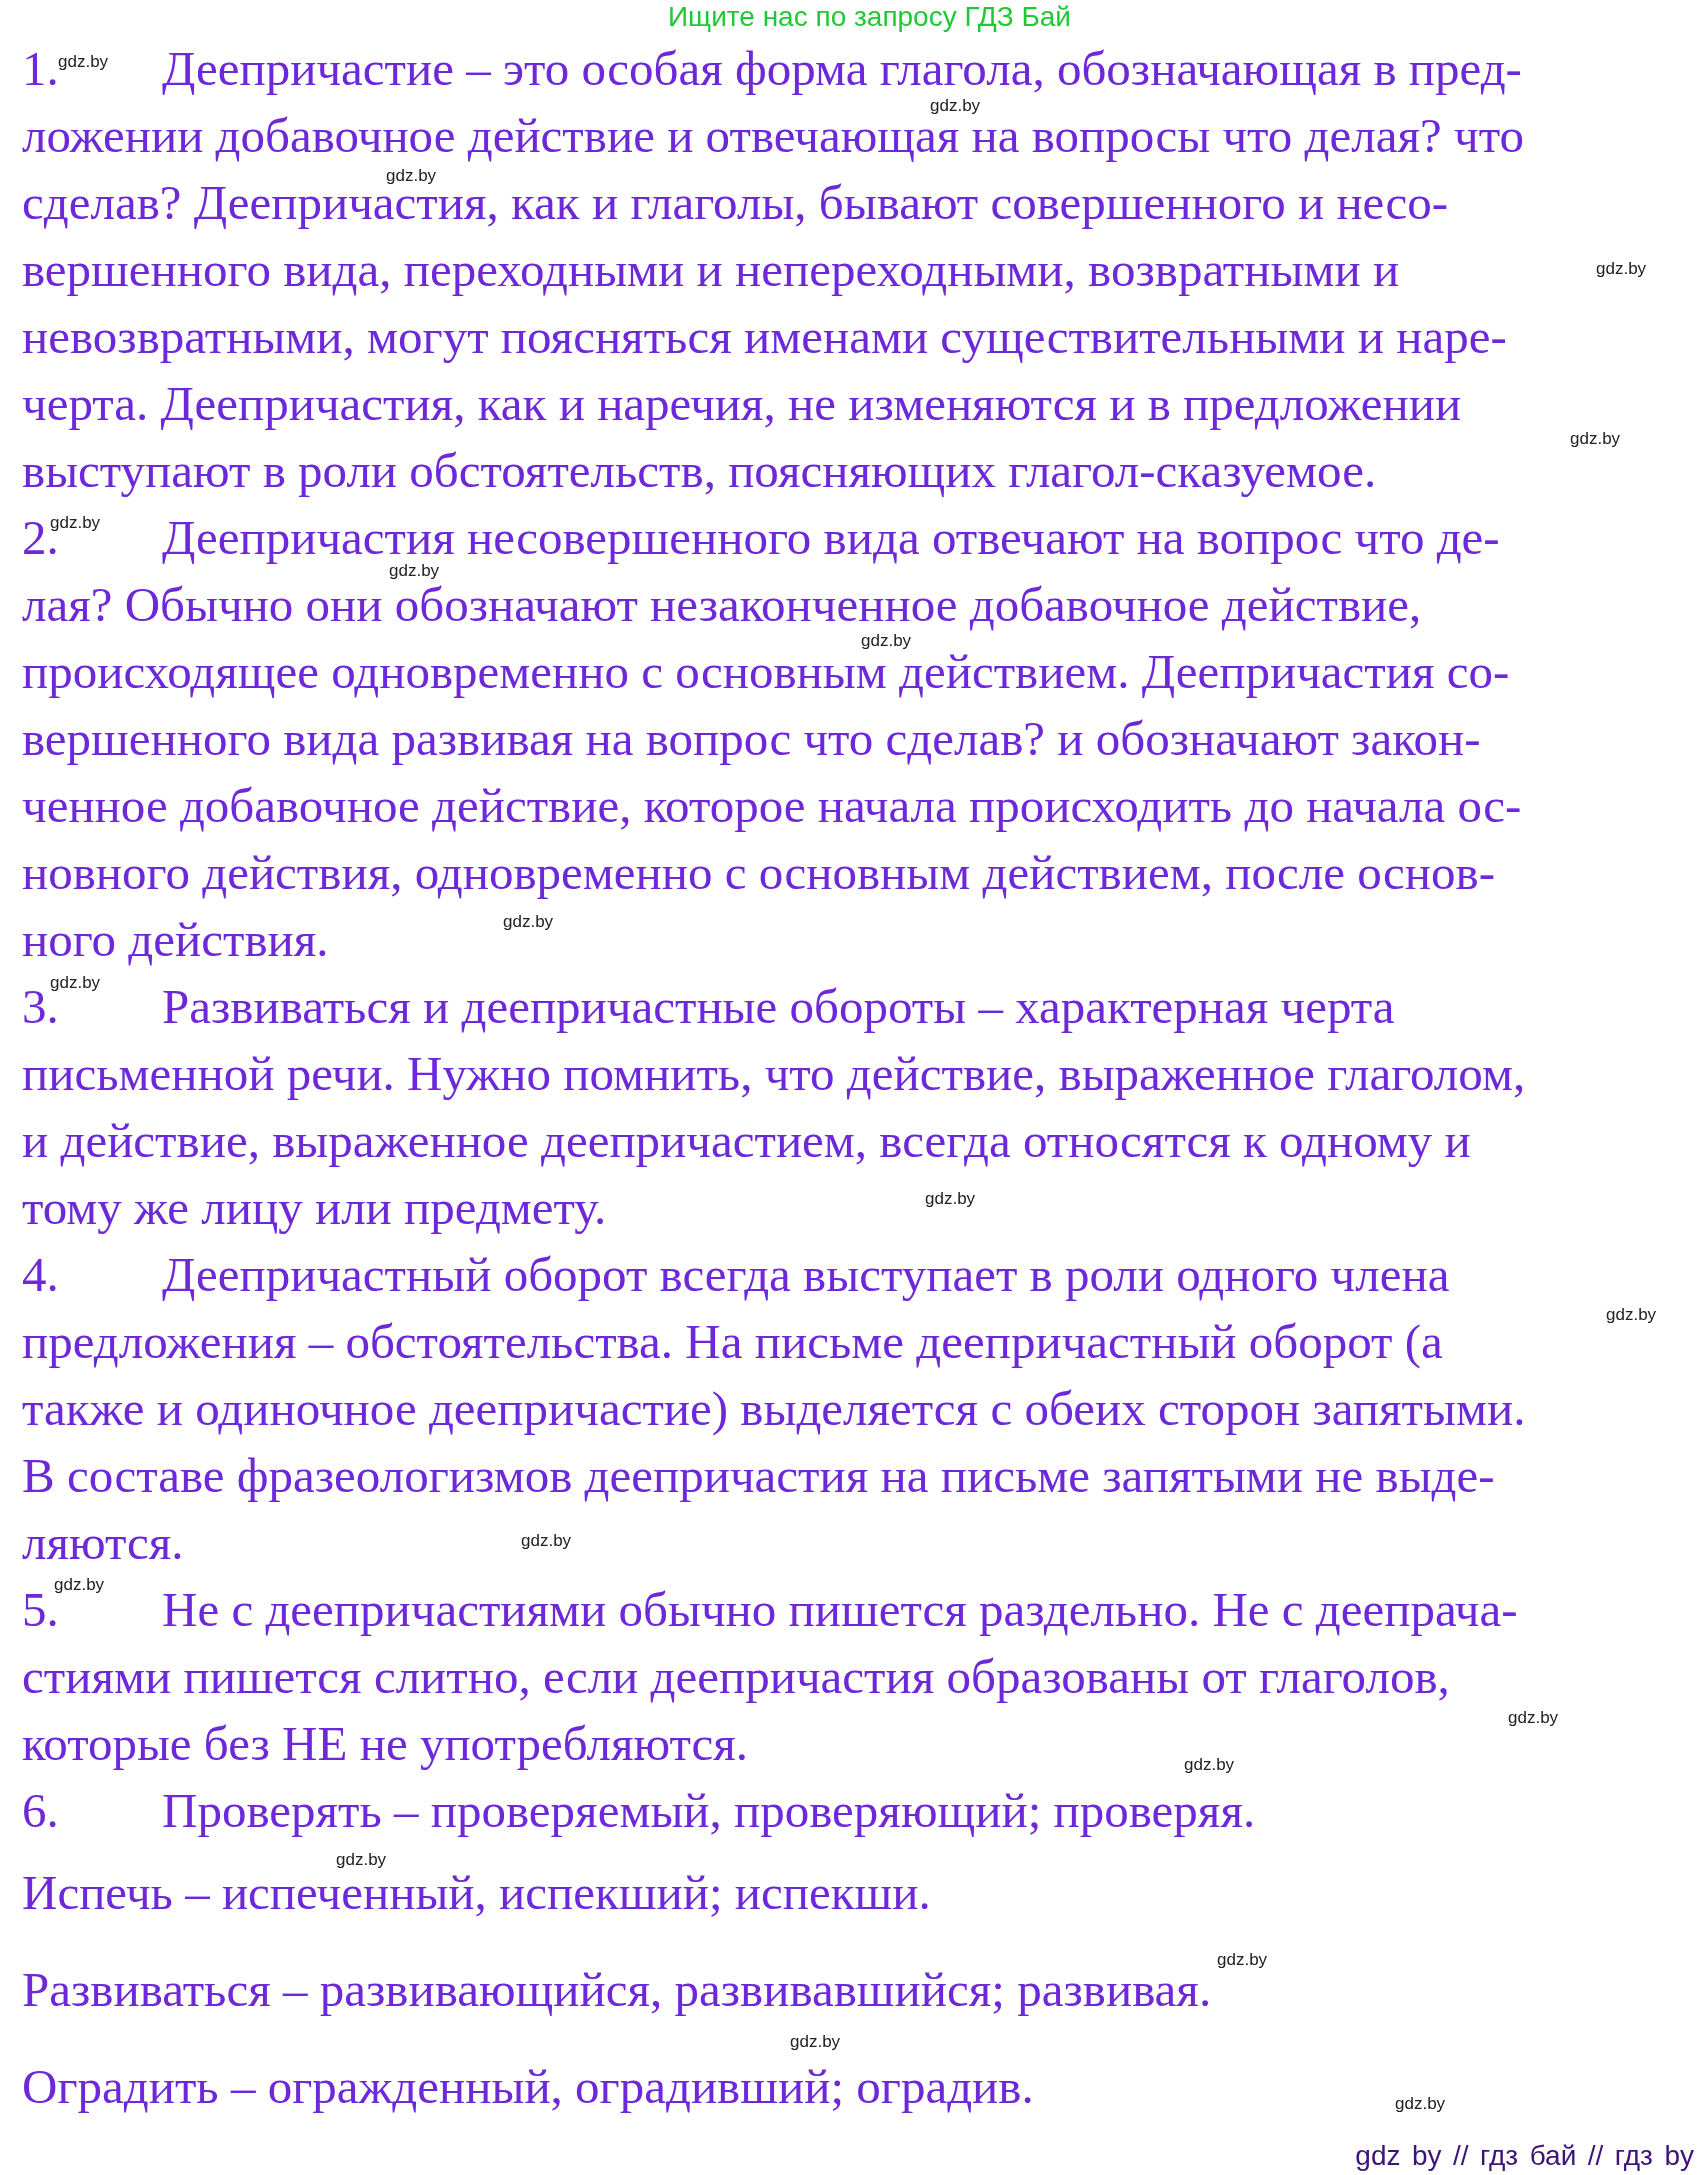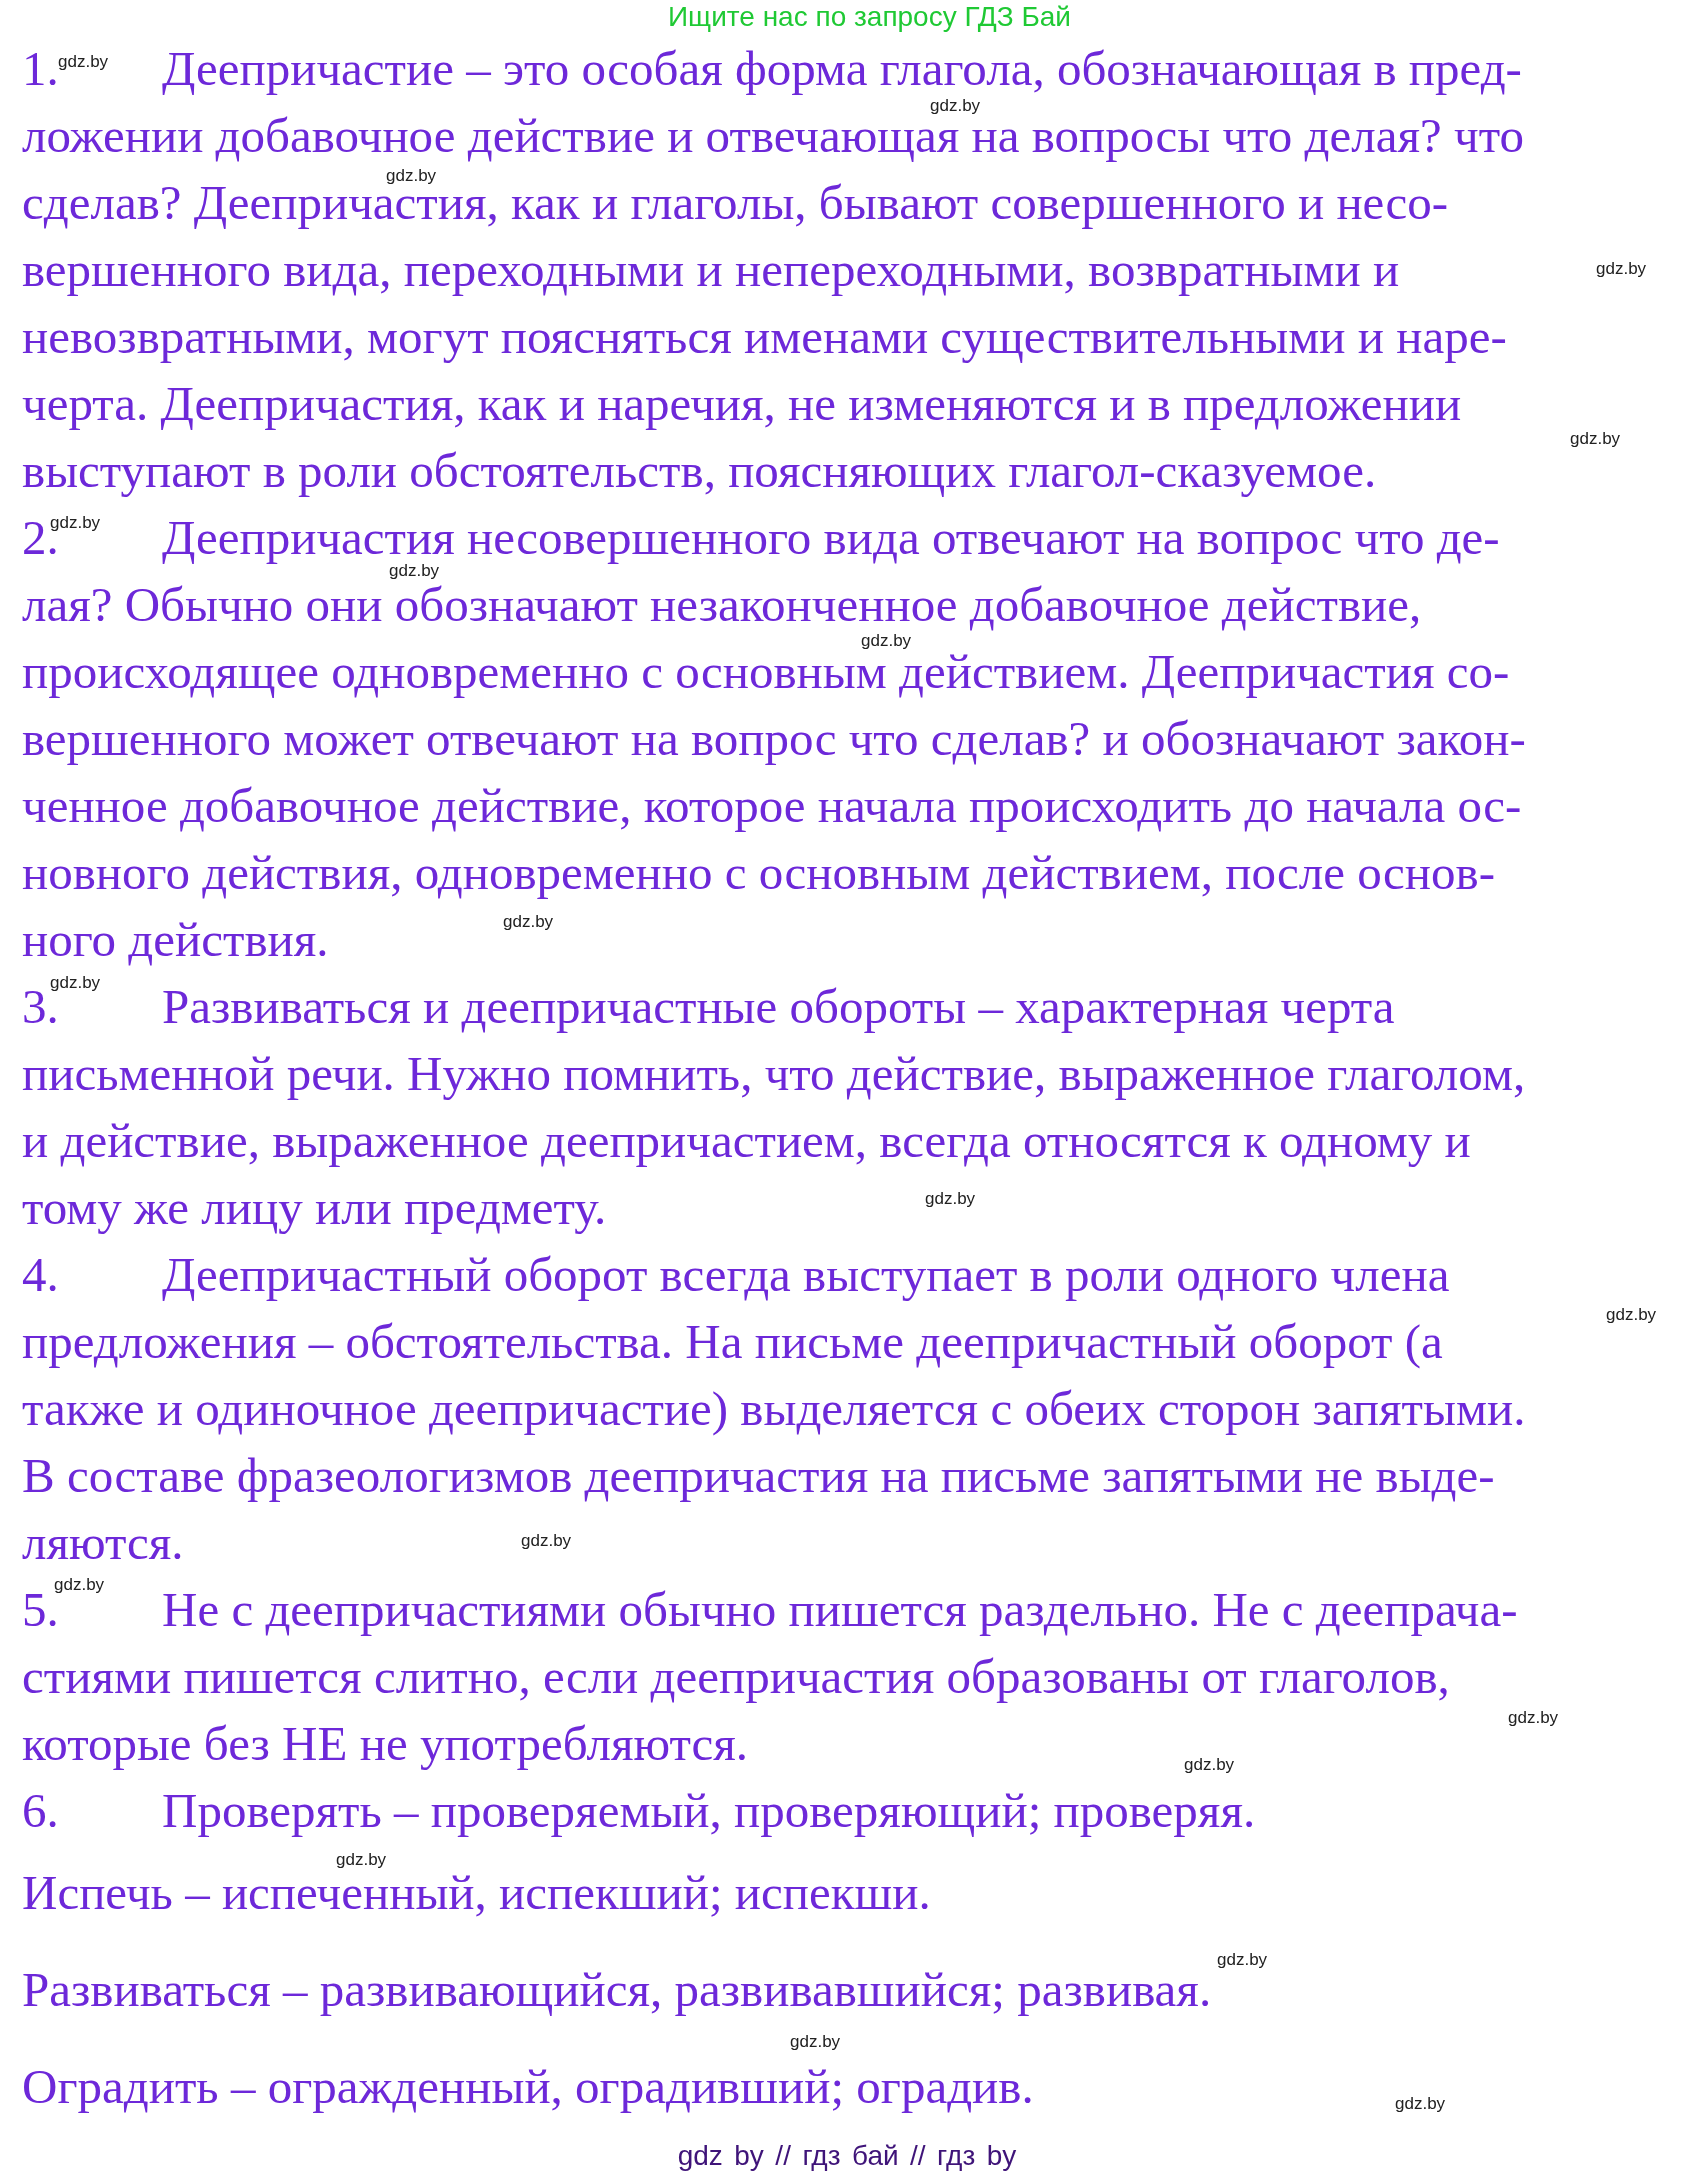--- a/index.html
+++ b/index.html
@@ -16,21 +16,21 @@
   }
   .line { white-space: nowrap; height: 67px; position: relative; }
   .line.gap { height: 97px; line-height: 97px; }
   .num { display: inline-block; width: 140px; }
   .wm {
     position: absolute; font-family: "Liberation Sans", sans-serif;
     font-size: 17px; line-height: 28px; color: #222; white-space: nowrap;
   }
   .footer {
     position: absolute; left: 0; top: 2139px; width: 1694px; height: 33px;
-    text-align: center; font-family: "Liberation Sans", sans-serif;
+    text-align: right; font-family: "Liberation Sans", sans-serif;
     font-size: 28px; line-height: 33px; color: #3f1479; word-spacing: 3.7px;
   }
 </style>
 </head>
 <body>
 
 <div class="header">Ищите нас по запросу ГДЗ Бай</div>
 
 <div class="doc">
 
@@ -38,21 +38,21 @@
   <div class="line">ложении добавочное действие и отвечающая на вопросы что делая? что</div>
   <div class="line">сделав? Деепричастия, как и глаголы, бывают совершенного и несо-</div>
   <div class="line">вершенного вида, переходными и непереходными, возвратными и</div>
   <div class="line">невозвратными, могут поясняться именами существительными и наре-</div>
   <div class="line">черта. Деепричастия, как и наречия, не изменяются и в предложении</div>
   <div class="line">выступают в роли обстоятельств, поясняющих глагол-сказуемое.</div>
 
   <div class="line"><span class="num">2.</span><span>Деепричастия несовершенного вида отвечают на вопрос что де-</span></div>
   <div class="line">лая? Обычно они обозначают незаконченное добавочное действие,</div>
   <div class="line">происходящее одновременно с основным действием. Деепричастия со-</div>
-  <div class="line">вершенного может отвечают на вопрос что сделав? и обозначают закон-</div>
+  <div class="line">вершенного вида развивая на вопрос что сделав? и обозначают закон-</div>
   <div class="line">ченное добавочное действие, которое начала происходить до начала ос-</div>
   <div class="line">новного действия, одновременно с основным действием, после основ-</div>
   <div class="line">ного действия.</div>
 
   <div class="line"><span class="num">3.</span><span>Развиваться и деепричастные обороты – характерная черта</span></div>
   <div class="line">письменной речи. Нужно помнить, что действие, выраженное глаголом,</div>
   <div class="line">и действие, выраженное деепричастием, всегда относятся к одному и</div>
   <div class="line">тому же лицу или предмету.</div>
 
   <div class="line"><span class="num">4.</span><span>Деепричастный оборот всегда выступает в роли одного члена</span></div>

